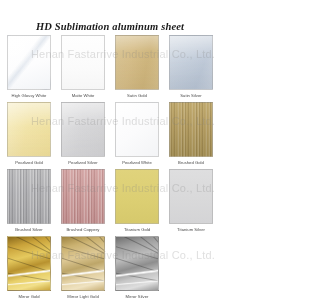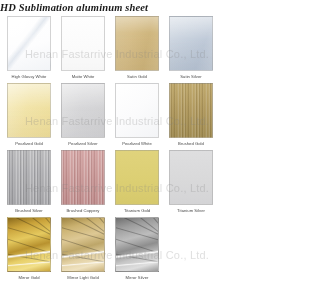--- a/index.html
+++ b/index.html
@@ -14,27 +14,28 @@
     overflow: hidden;
     position: relative;
   }
   #page {
     width: 220px;
     height: 300px;
     position: relative;
     background: #ffffff;
   }
   #title {
+    text-align: center;
     font-family: "Liberation Serif", serif;
     font-style: italic;
     font-weight: 700;
     font-size: 10.5px;
     color: #1a1a1a;
     letter-spacing: 0.15px;
-    padding-top: 1px;
+    padding-top: 20px;
     height: 15px;
     line-height: 13px;
   }
   #grid {
     position: relative;
     display: grid;
     grid-template-columns: repeat(4, 1fr);
     grid-auto-rows: 67px;
     column-gap: 2px;
     row-gap: 0px;
@@ -167,21 +168,21 @@
       linear-gradient(165deg, #9e8442 0%, #cbb271 18%, #ddc894 38%, #bda669 55%, #e3d1a4 72%, #efe2c0 86%, #c9b179 100%);
   }
   .fin-mirror-silver {
     background:
       linear-gradient(165deg, #6f6f6f 0%, #9d9d9d 18%, #bdbdbd 38%, #8e8e8e 55%, #c6c6c6 72%, #dedede 86%, #9a9a9a 100%);
   }
 
   
   .watermark {
     position: absolute;
-    left: 7px;
+    left: 13px;
     width: 220px;
     text-align: center;
     font-family: "Liberation Sans", sans-serif;
     font-size: 11px;
     letter-spacing: 0.2px;
     color: rgba(130,130,130,0.26);
     white-space: nowrap;
     pointer-events: none;
     z-index: 5;
   }

